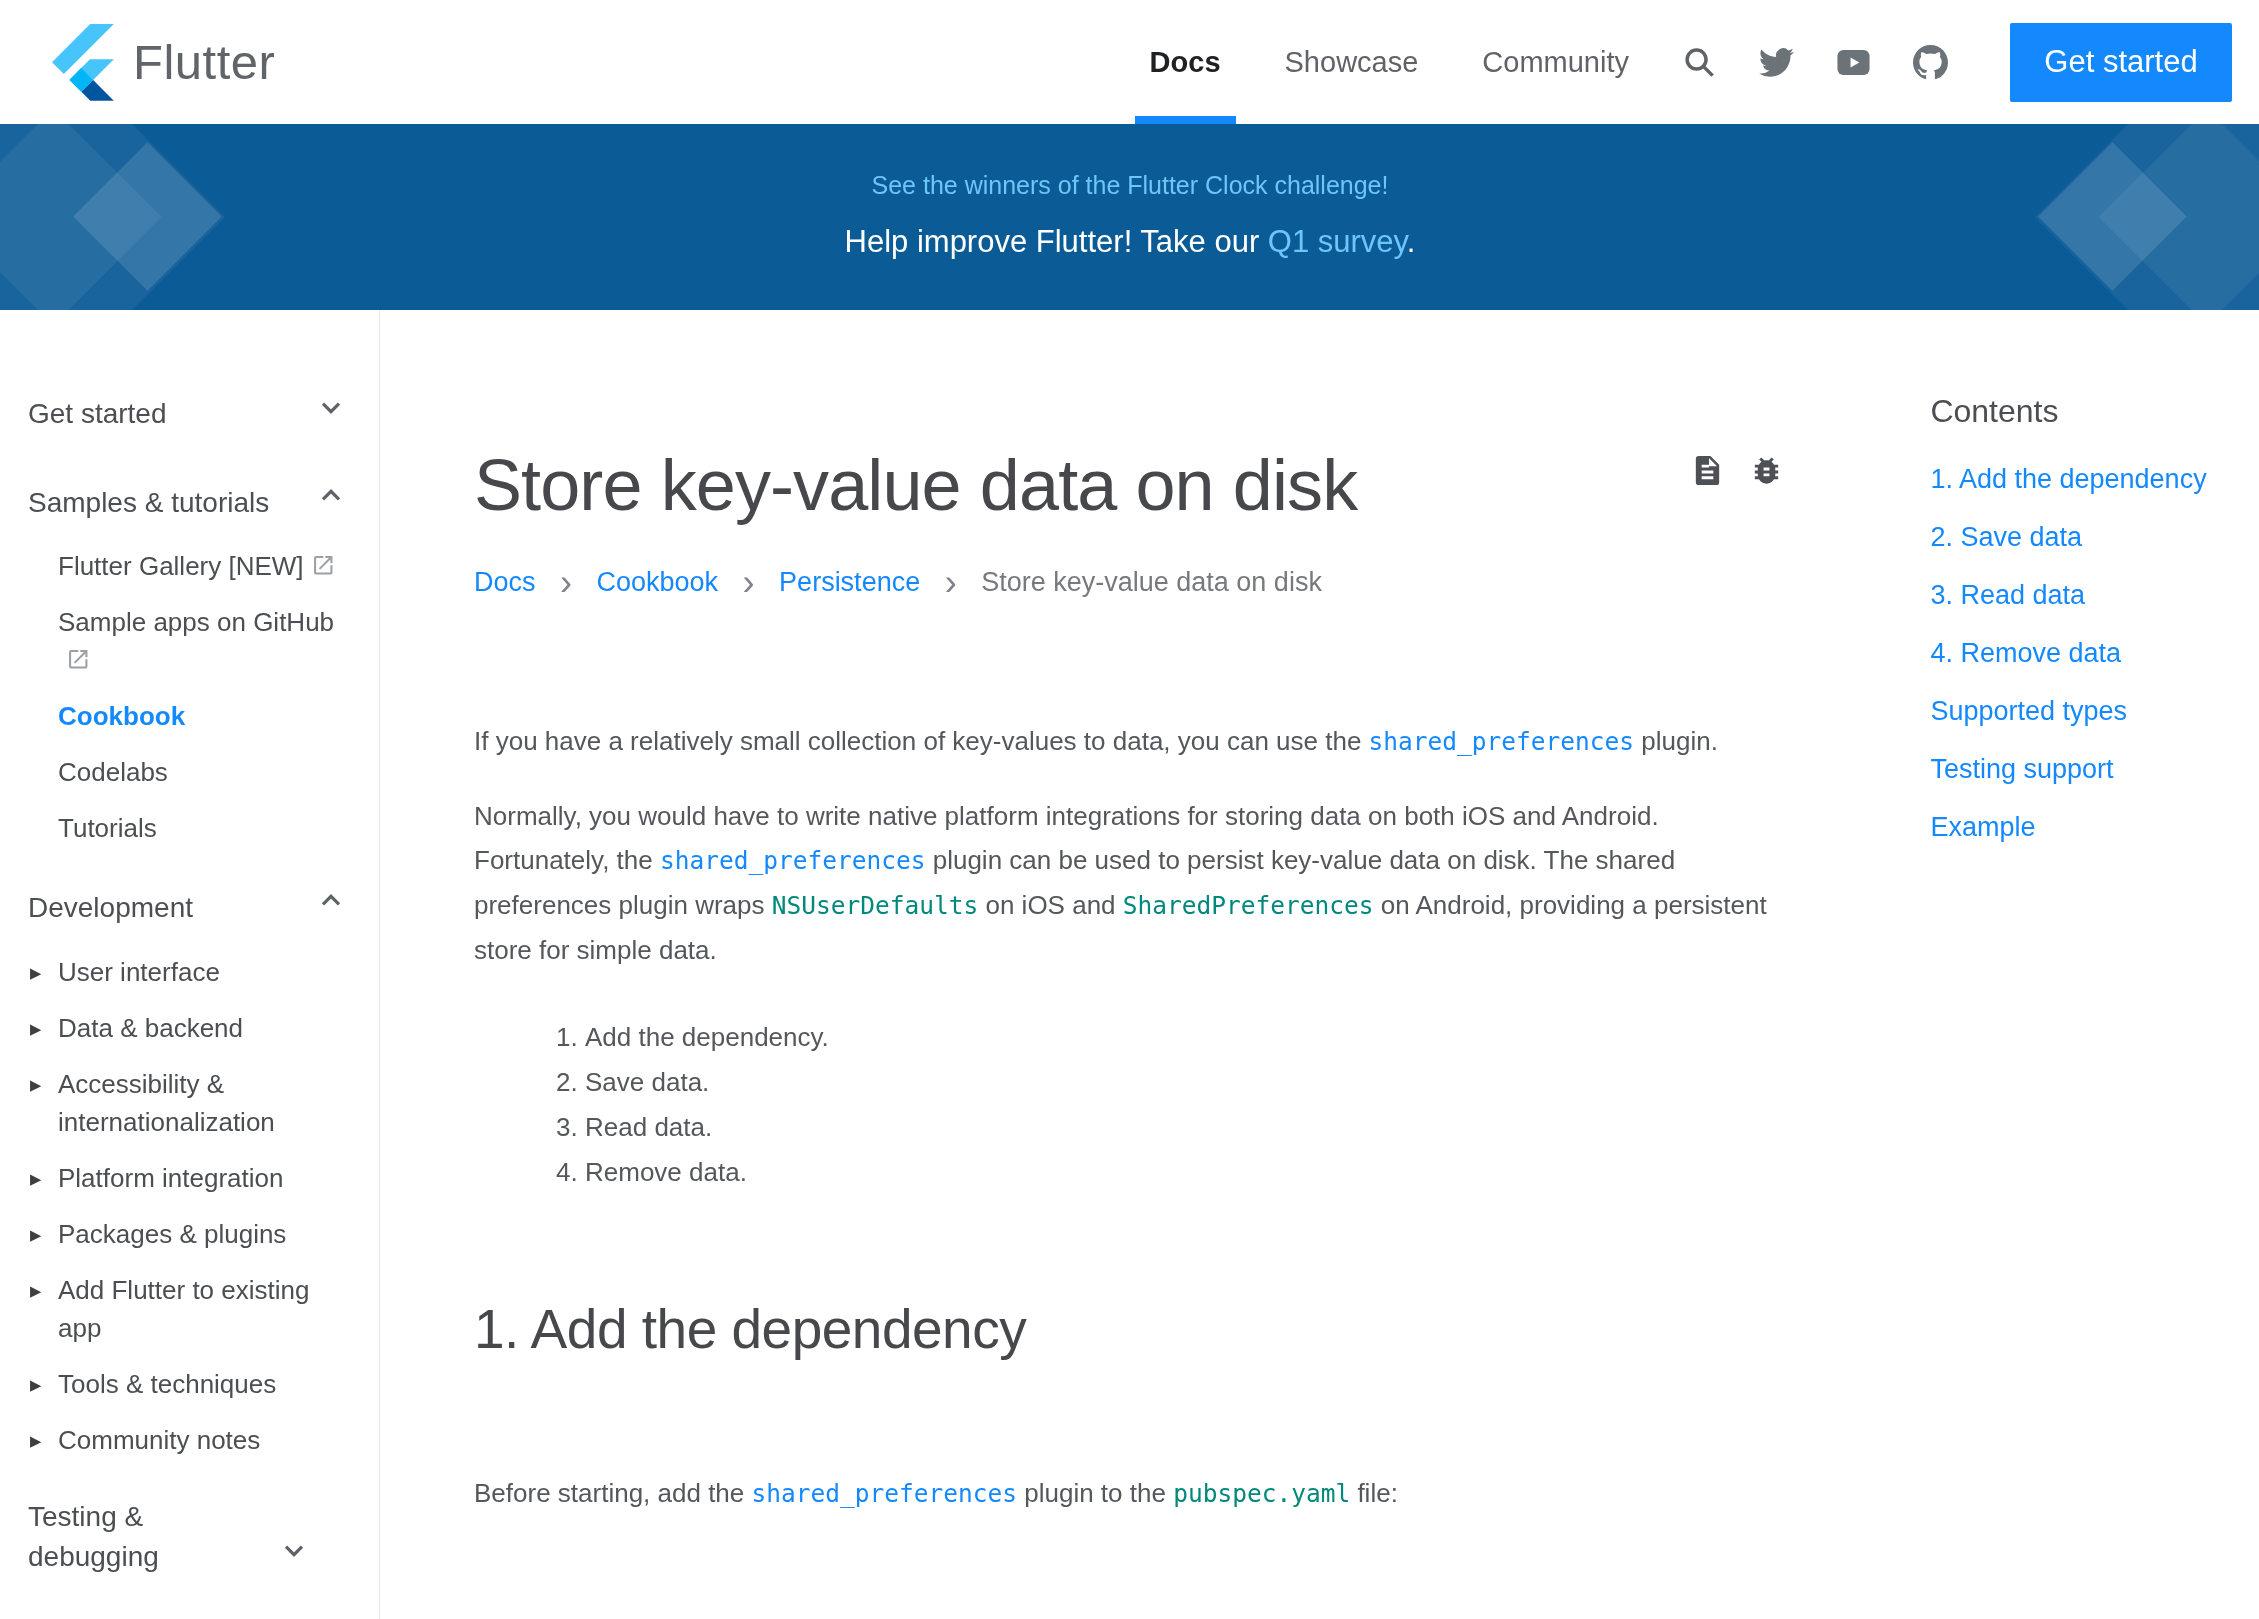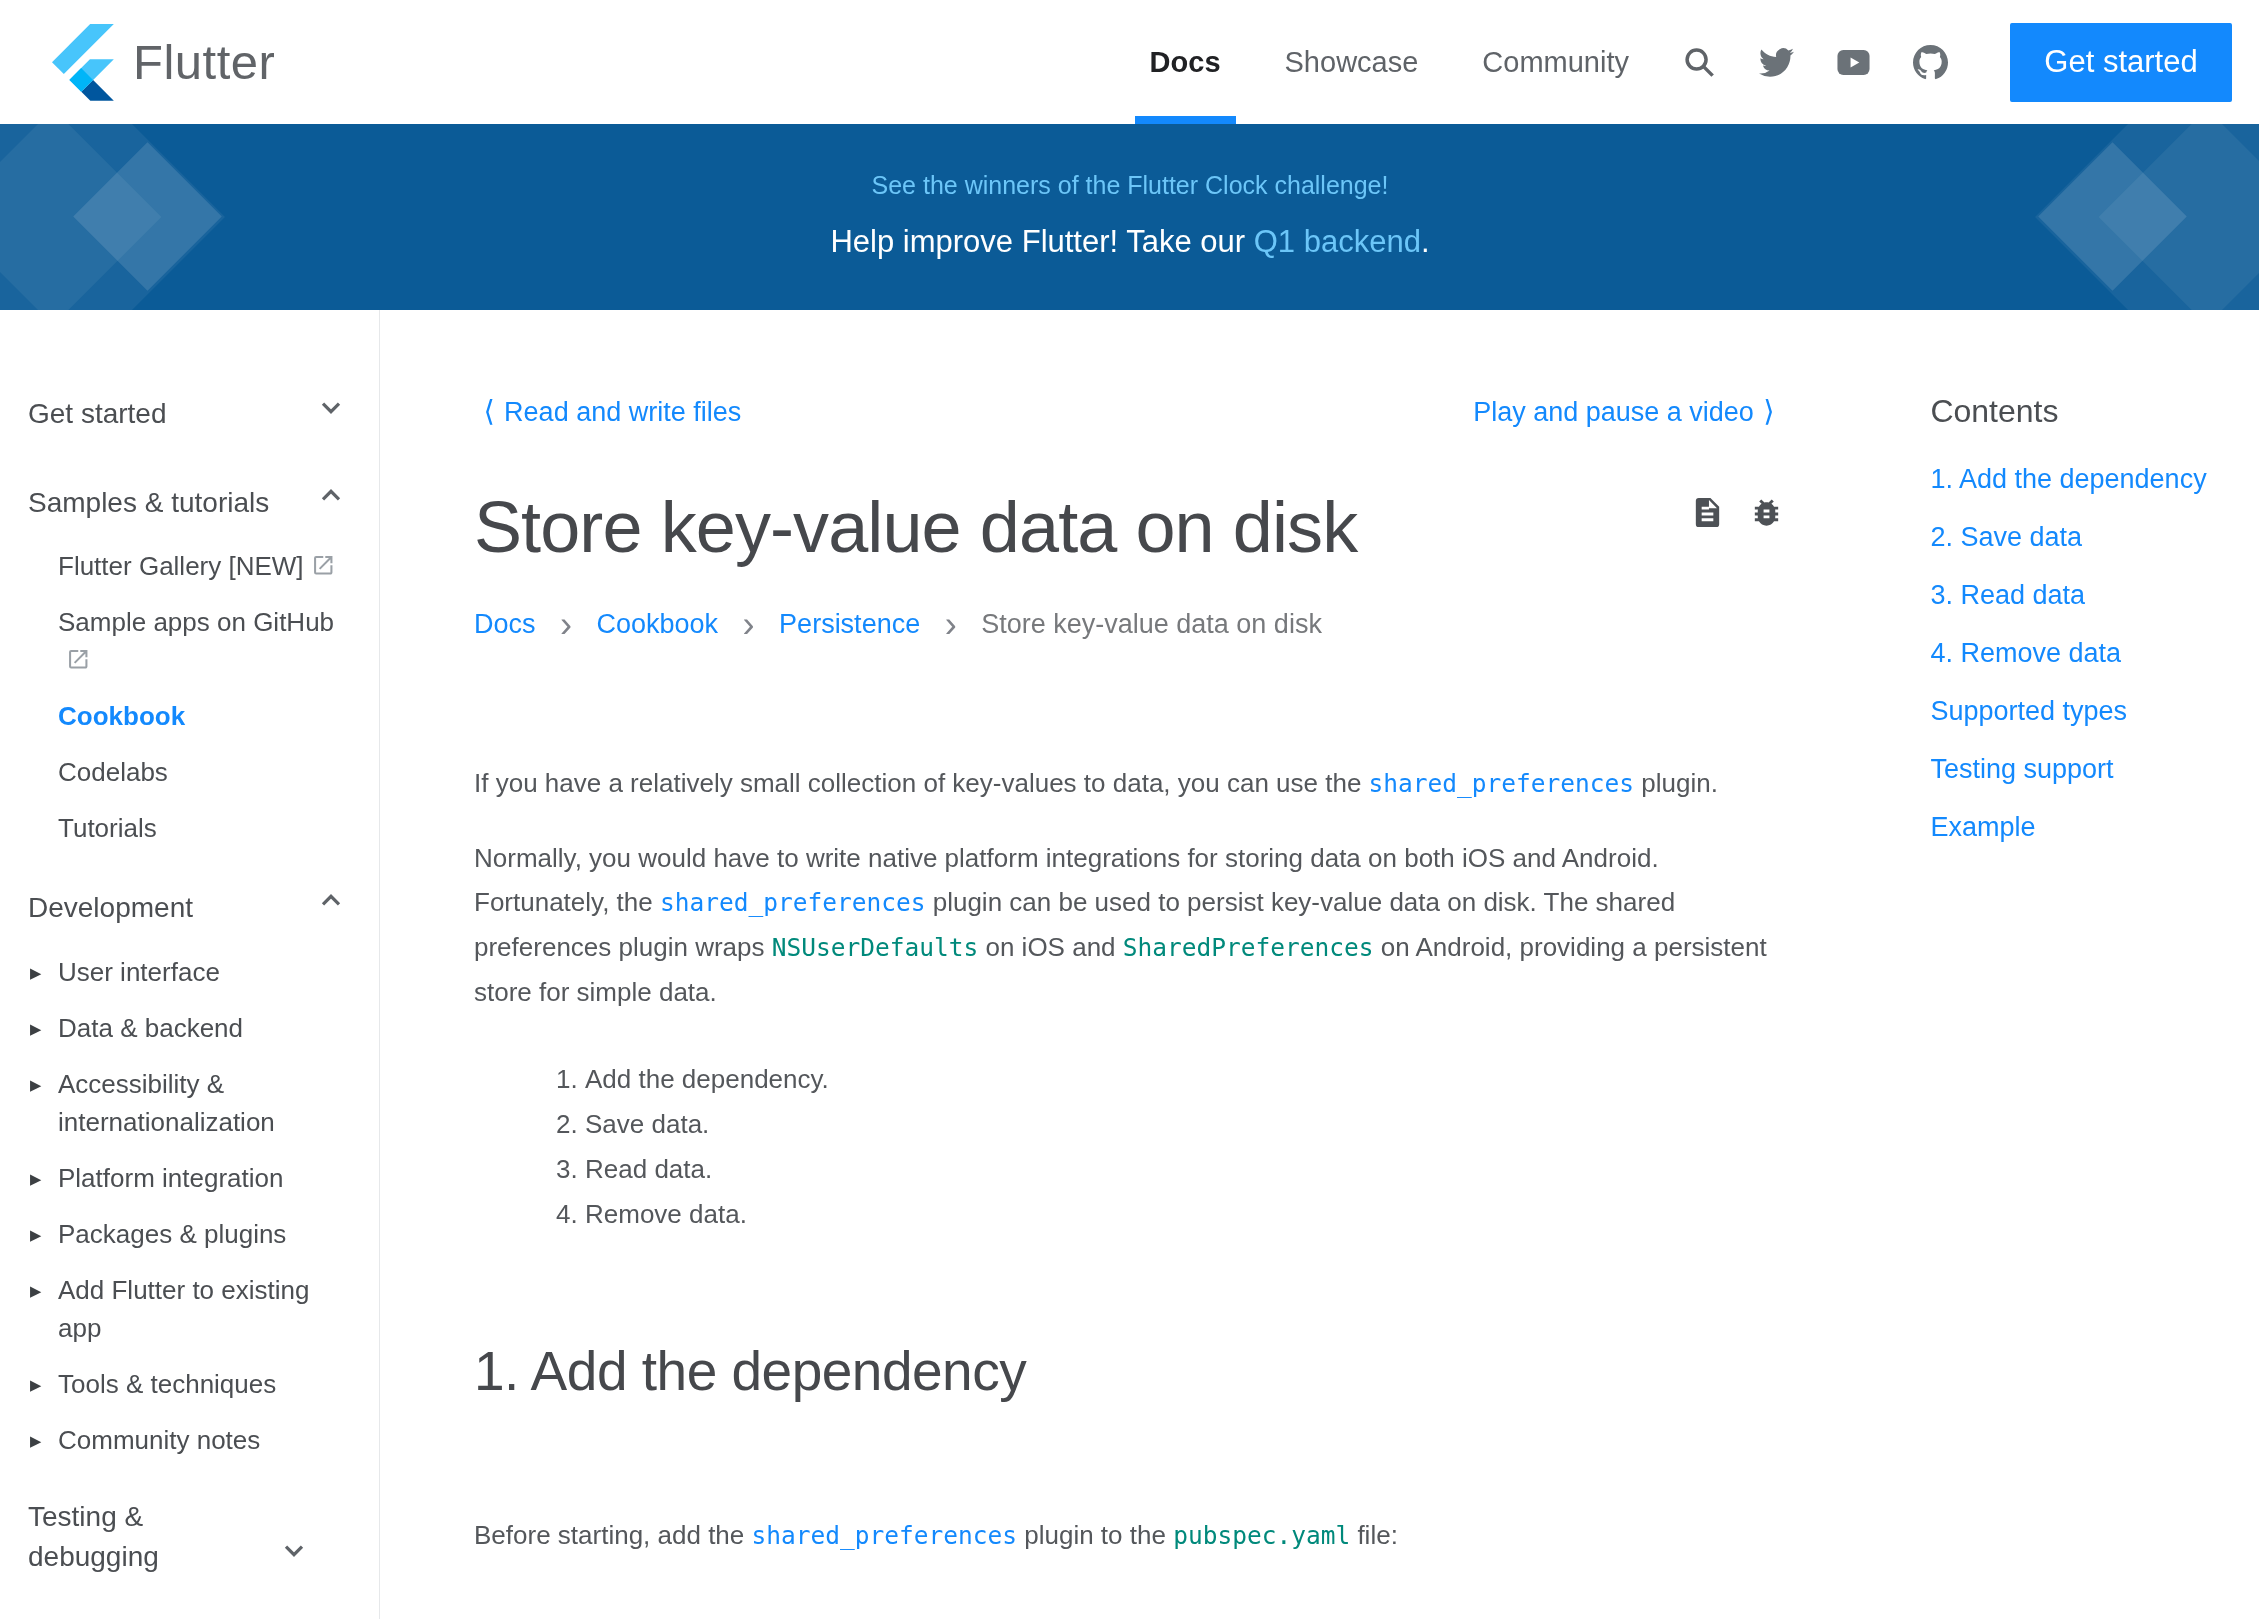--- a/index.html
+++ b/index.html
@@ -135,21 +135,21 @@
 
 <div class="banner" data-interactable="false">
   <div class="diamond" data-interactable="false" style="width:282px;height:282px;left:-179px;top:-48px;background:rgba(255,255,255,.06);"></div>
   <div class="diamond" data-interactable="false" style="width:198px;height:198px;left:-14px;top:-5.6px;background:rgba(255,255,255,.06);"></div>
   <div class="diamond" data-interactable="false" style="width:105px;height:105px;left:95px;top:40px;background:rgba(255,255,255,.12);"></div>
   <div class="diamond" data-interactable="false" style="width:282px;height:282px;right:-179px;top:-48px;background:rgba(255,255,255,.06);"></div>
   <div class="diamond" data-interactable="false" style="width:198px;height:198px;right:-14px;top:-5.6px;background:rgba(255,255,255,.06);"></div>
   <div class="diamond" data-interactable="false" style="width:105px;height:105px;right:95px;top:40px;background:rgba(255,255,255,.12);"></div>
 
   <div class="b-line1" data-interactable="true">See the winners of the Flutter Clock challenge!</div>
-  <div class="b-line2" data-interactable="false"><span data-interactable="false">Help improve Flutter! Take our </span><span class="b-link" data-interactable="true">Q1 backend</span><span data-interactable="false">.</span></div>
+  <div class="b-line2" data-interactable="false"><span data-interactable="false">Help improve Flutter! Take our </span><span class="b-link" data-interactable="true">Q1 survey</span><span data-interactable="false">.</span></div>
 </div>
 
 <div class="content" data-interactable="false">
 
   <div class="sidebar" data-interactable="false">
 
     <div class="side-section" data-interactable="true">
       <span data-interactable="false">Get started</span>
       <span class="chev" data-interactable="false">
         <svg viewBox="0 0 24 24" fill="none" stroke="#5f6368" stroke-width="2.4">
@@ -212,24 +212,20 @@
       <span style="max-width:207px;" data-interactable="false">Testing &amp; debugging</span>
       <span class="chev" data-interactable="false">
         <svg viewBox="0 0 24 24" fill="none" stroke="#5f6368" stroke-width="2.4">
             <path d="M6 9.5l6 6 6-6"></path>
           </svg>
       </span>
     </div>
   </div>
 
   <div class="main" data-interactable="false">
-    <div class="pn-row" data-interactable="false">
-      <span class="pn-link" data-interactable="true"><span class="ch" data-interactable="false">⟨</span><span data-interactable="false">Read and write files</span></span>
-      <span class="pn-link" data-interactable="true"><span data-interactable="false">Play and pause a video</span><span class="ch" data-interactable="false">⟩</span></span>
-    </div>
 
     <div class="title-row" data-interactable="false">
       <h1 data-interactable="false">Store key-value data on disk</h1>
       <span class="title-actions" data-interactable="false">
         <span class="t-icon" data-interactable="true">
           <svg viewBox="0 0 24 24" fill="#4d5156">
               <path d="M14 2H6a2 2 0 00-2 2v16a2 2 0 002 2h12a2 2 0 002-2V8l-6-6zm2 16H8v-2h8v2zm0-4H8v-2h8v2zm0-4H8v-2h5v2zm-3-1V3.5L18.5 9H13z"></path>
             </svg>
         </span>
         <span class="t-icon" data-interactable="true">

